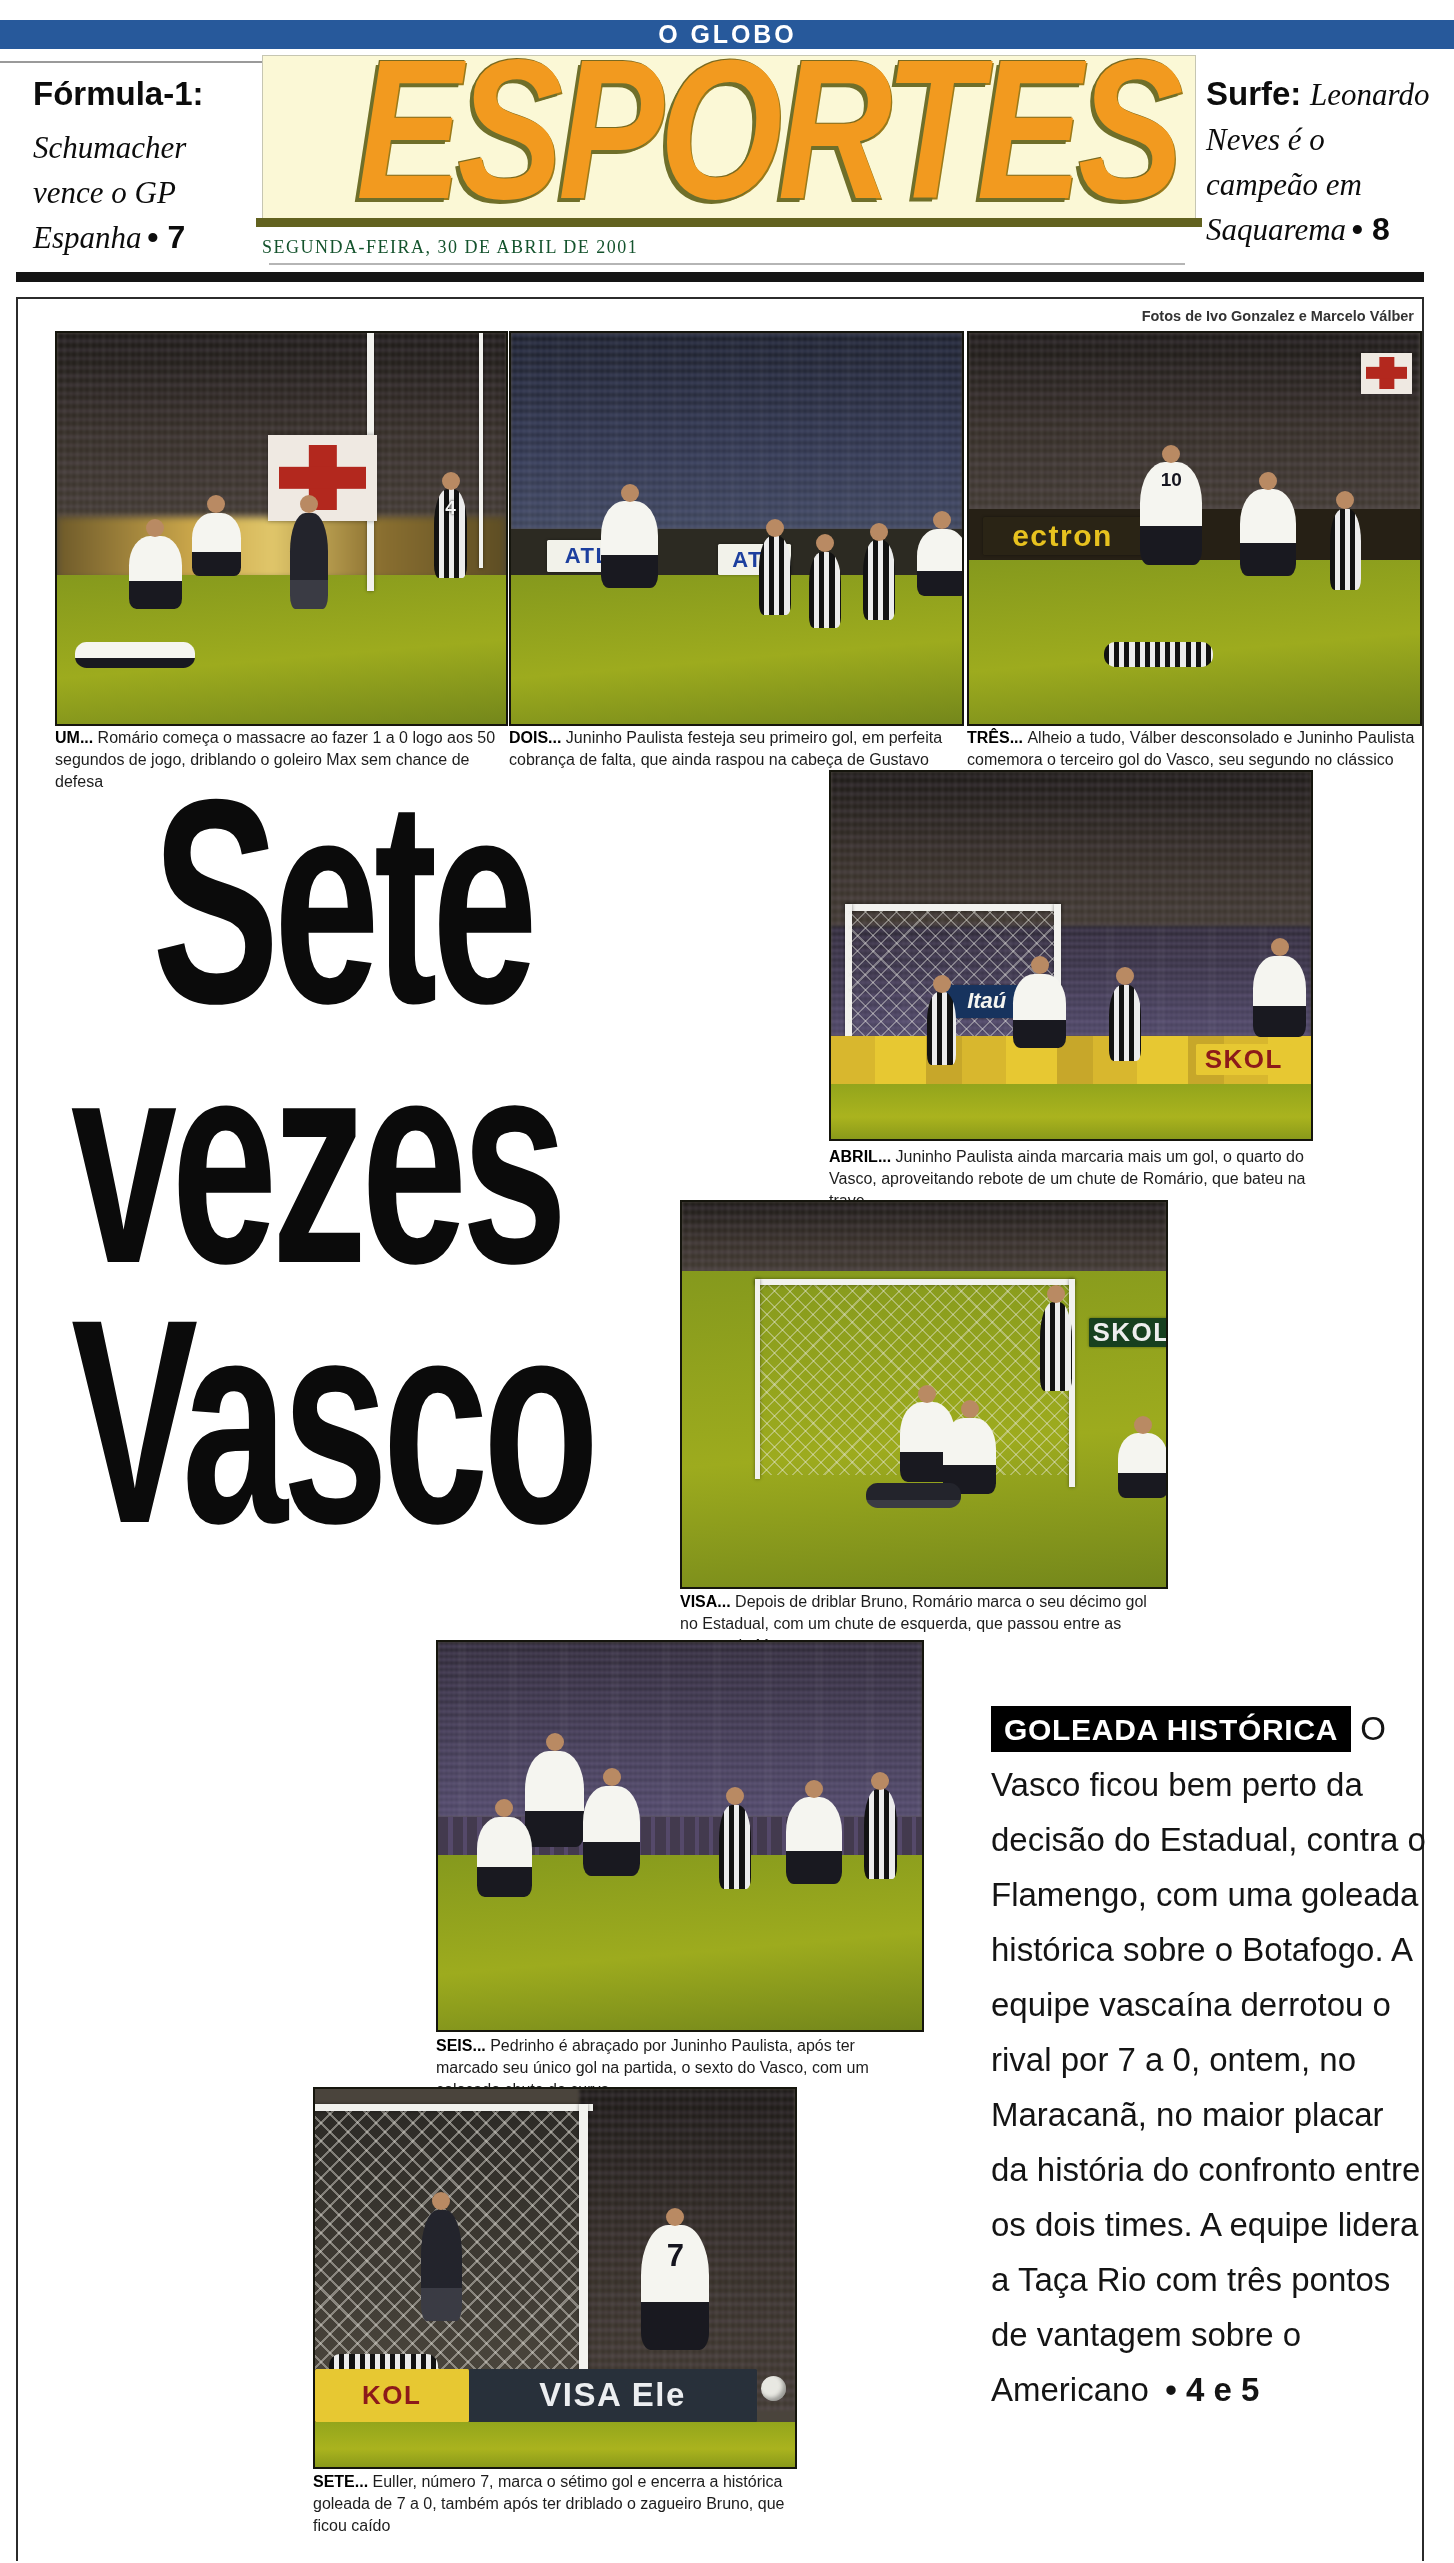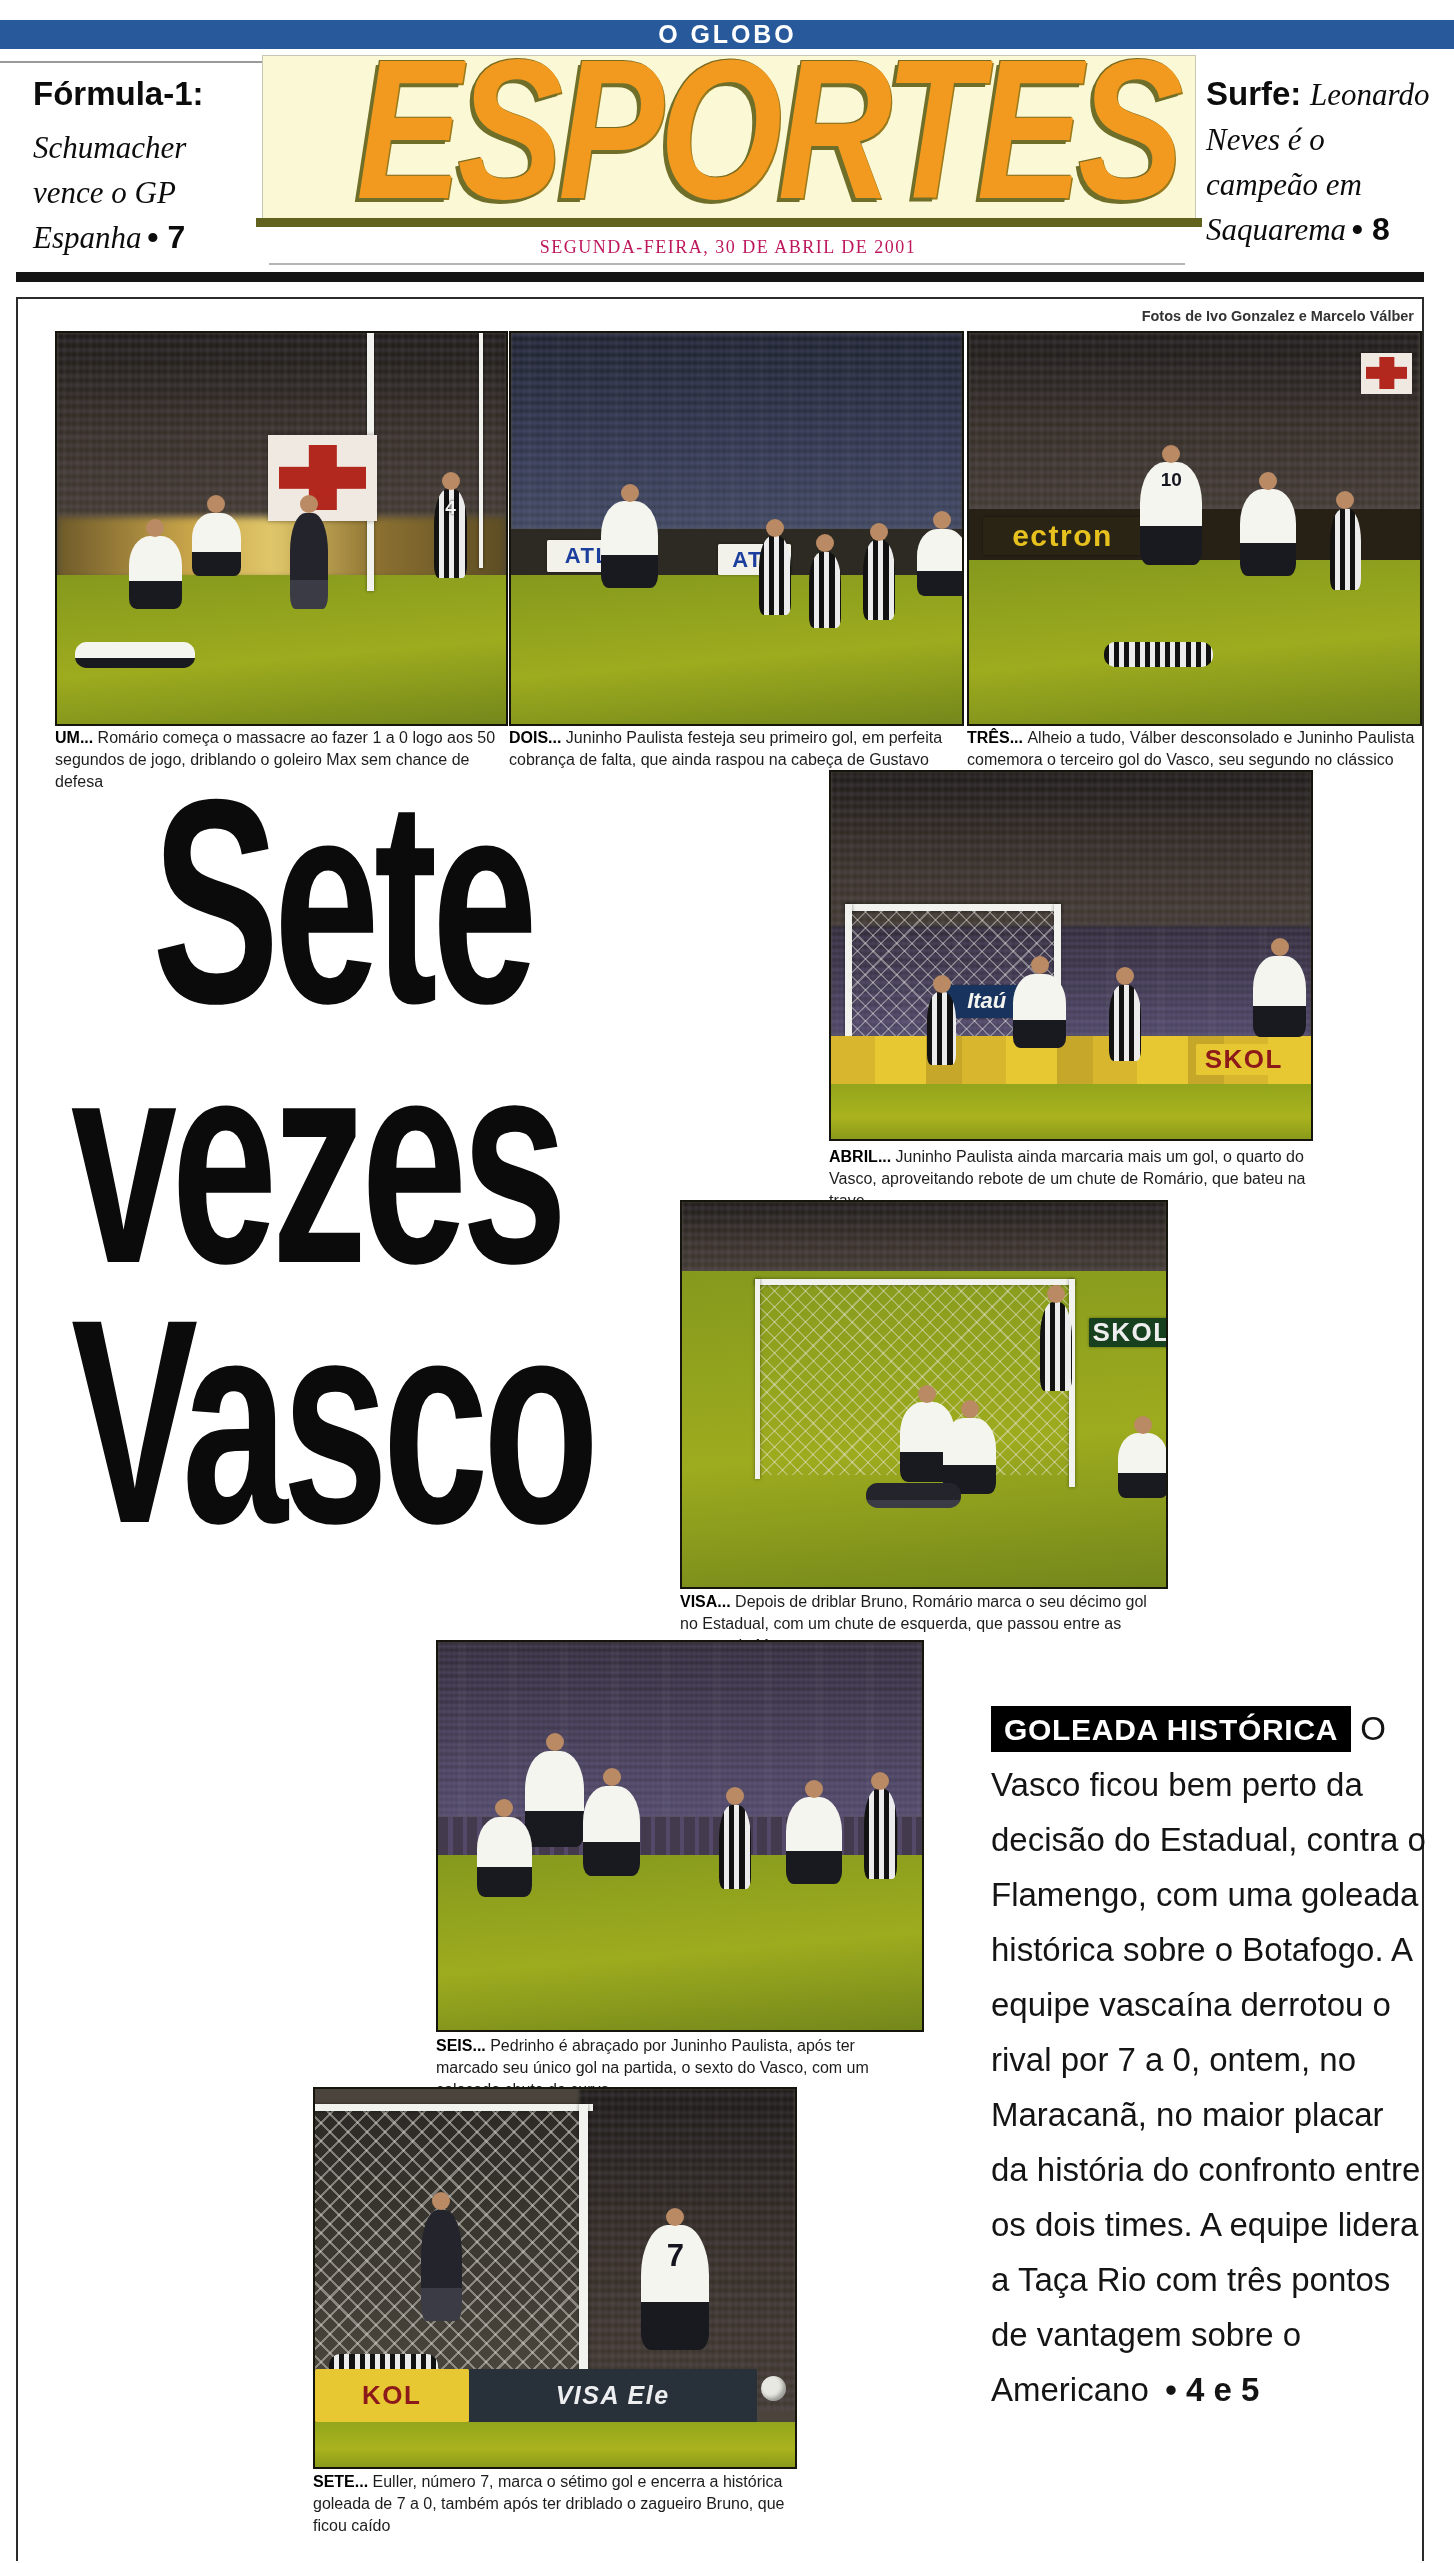--- a/index.html
+++ b/index.html
@@ -24,22 +24,22 @@
   .esportes-underline{position:absolute;left:256px;top:218px;width:946px;height:8.7px;background:#62621f;}
 
   .teaser{position:absolute;top:71px;font-size:31px;line-height:45px;color:#0c0c0c;}
   .teaser-left{left:33px;width:222px;}
   .teaser-right{left:1206px;width:229px;}
   .kicker{font-weight:bold;font-size:33px;font-style:normal;margin-bottom:8.7px;}
   .kicker-inline{font-weight:bold;font-size:33px;font-style:normal;}
   .it{font-family:"Liberation Serif",serif;font-style:italic;}
   .pageref{font-weight:bold;font-size:32px;font-style:normal;font-family:"Liberation Sans",sans-serif;margin-left:5.8px;}
 
-  .dateline{position:absolute;left:262px;top:237px;width:932px;text-align:center;
-            font-family:"Liberation Serif",serif;font-size:18px;letter-spacing:1.5px;color:#be185d;}
+  .dateline{position:absolute;left:262px;top:237px;width:932px;
+            font-family:"Liberation Serif",serif;font-size:18px;letter-spacing:1.5px;color:#14532d;}
   .date-rule{position:absolute;left:269px;top:263px;width:916px;height:1.5px;background:#b5b5b5;}
   .black-rule{position:absolute;left:16px;top:272px;width:1408px;height:10.2px;background:#141414;}
 
   
   .frame{position:absolute;left:16px;top:297px;width:1404px;height:2262px;
          border:2.2px solid #2b2b2b;border-bottom:none;background:transparent;}
   .credit{position:absolute;left:938px;top:308px;width:476px;text-align:right;
           font-size:14.5px;font-weight:bold;color:#333;}
 
   
@@ -97,21 +97,21 @@
   .pl.str .num{color:#f5f5f5;text-shadow:0 0 2.9px #000;}
   .pl .num.big{font-size:31px;top:13px;}
 
   .adboard{display:flex;align-items:center;justify-content:center;font-weight:bold;
            border-radius:1.5px;box-shadow:0 0 2.9px rgba(0,0,0,.4);}
   .ad-atl{background:#f2f2ea;color:#1c3f9e;font-size:22px;letter-spacing:1.5px;}
   .ad-electron{background:#2a2415;color:#e7c21f;font-size:30px;letter-spacing:1.5px;}
   .ad-itau{background:#17335e;color:#f5f5f0;font-size:22px;font-style:italic;}
   .ad-skol{background:#e7c832;color:#8c1a1a;font-size:26px;letter-spacing:1.5px;}
   .ad-skol.ongreen{background:#17401f;color:#eee;}
-  .ad-visa{background:#28303a;color:#eceef0;font-size:25px;letter-spacing:1.5px;font-style:italic;}
+  .ad-visa{background:#28303a;color:#eceef0;font-size:33px;letter-spacing:1.5px;}
   .goldband{background:repeating-linear-gradient(90deg,#d8b72e 0 44px,#e7c832 44px 95px,#c7a72a 95px 131px);}
   .fence{background:repeating-linear-gradient(90deg,#433a4e 0 10.2px,#55496a 10.2px 14.5px);}
   .ball{border-radius:50%;background:#e8e8e2;box-shadow:inset -2.9px -2.9px 4.4px rgba(0,0,0,.35);}
 
   
   .caption{position:absolute;font-size:16px;line-height:22px;color:#1d1d1d;text-align:left;}
   .cap-lead{font-weight:bold;color:#000;margin-right:4.4px;}
 
   
   .article{position:absolute;left:991px;top:1701px;width:436px;font-size:33px;

